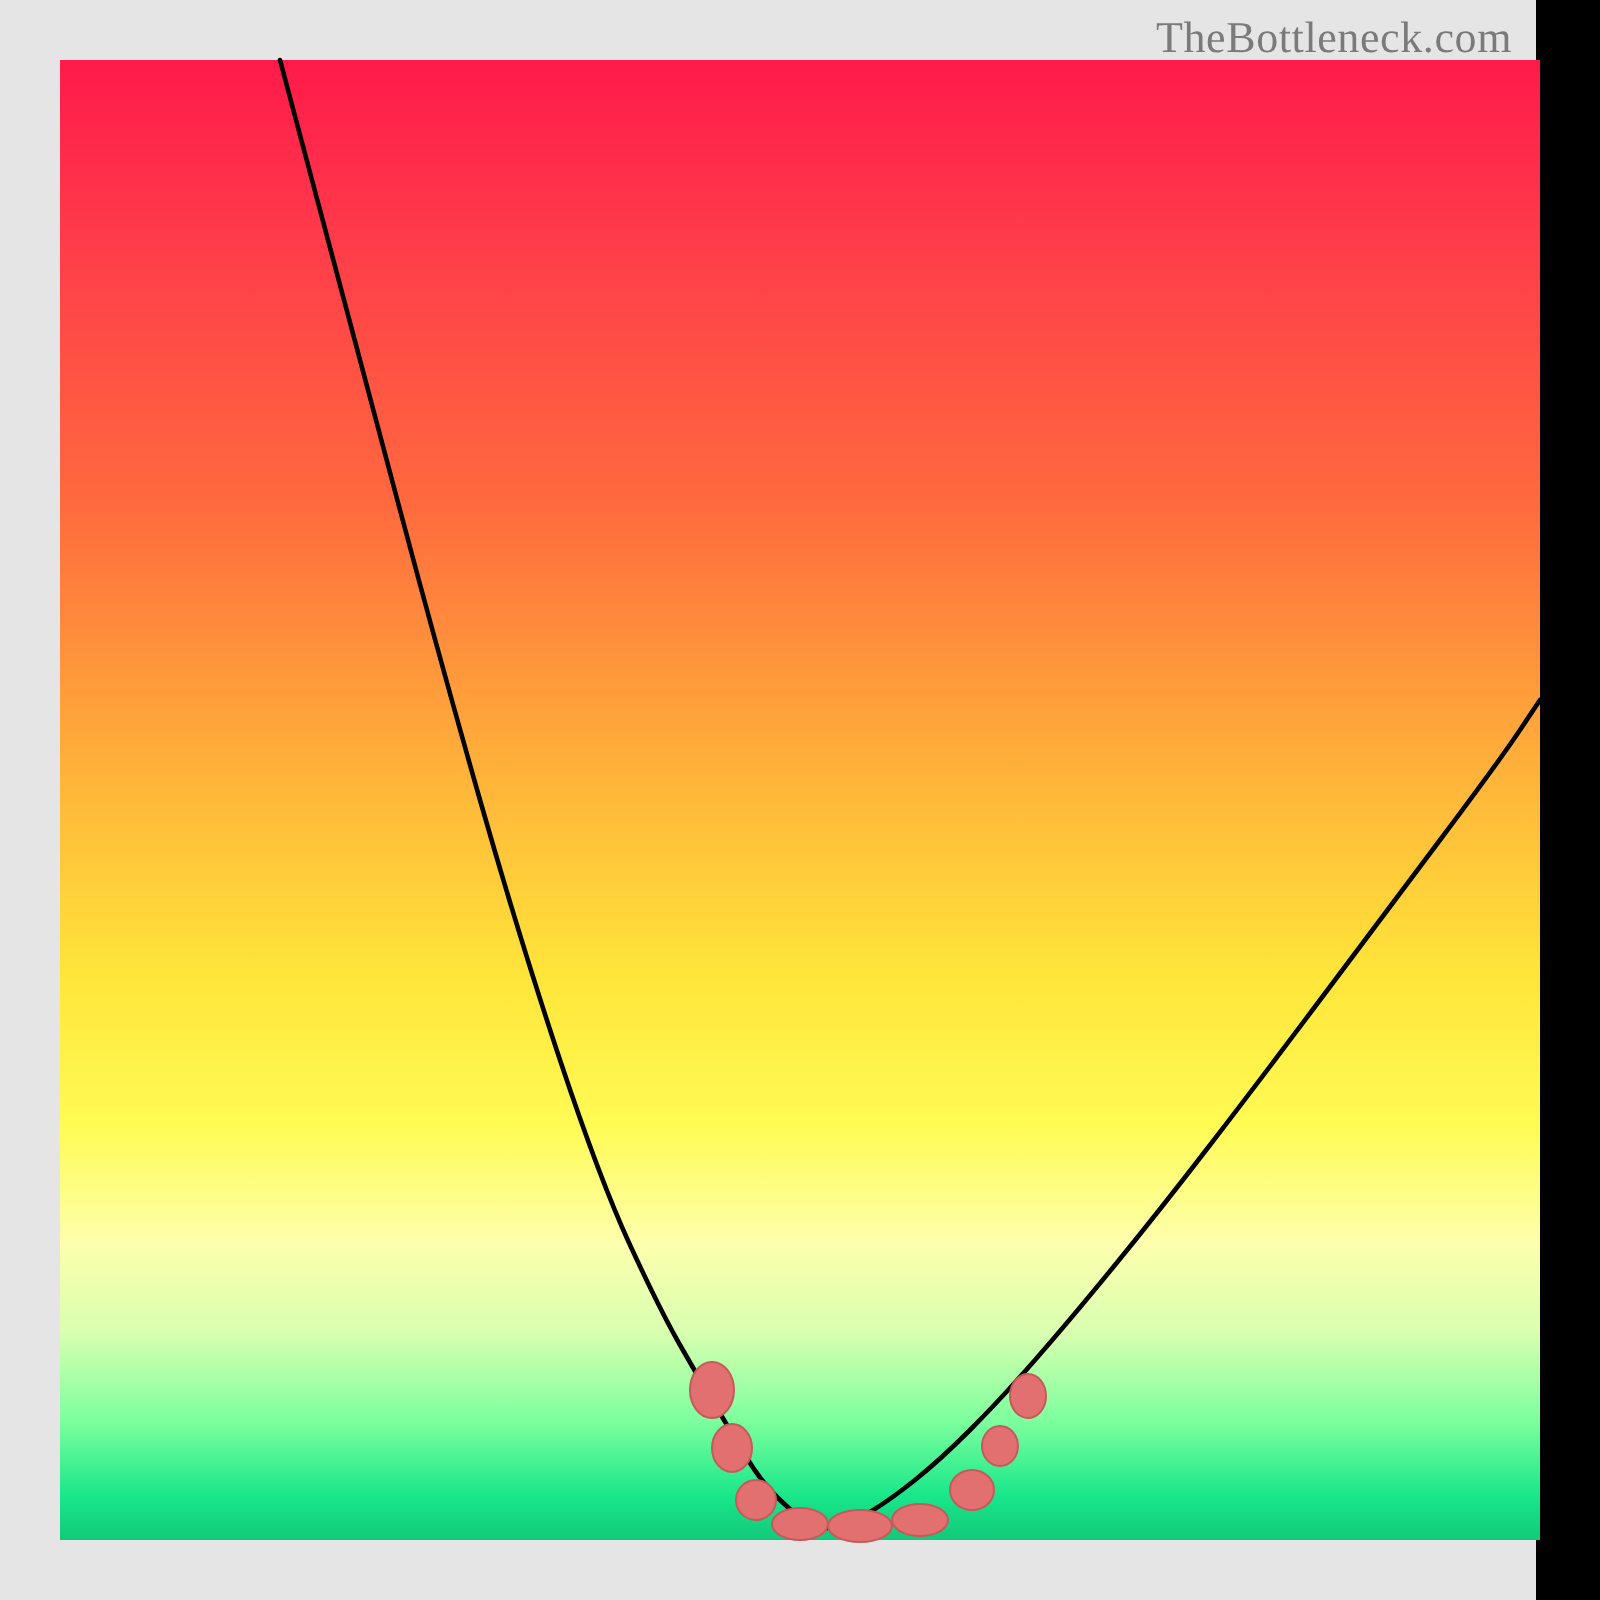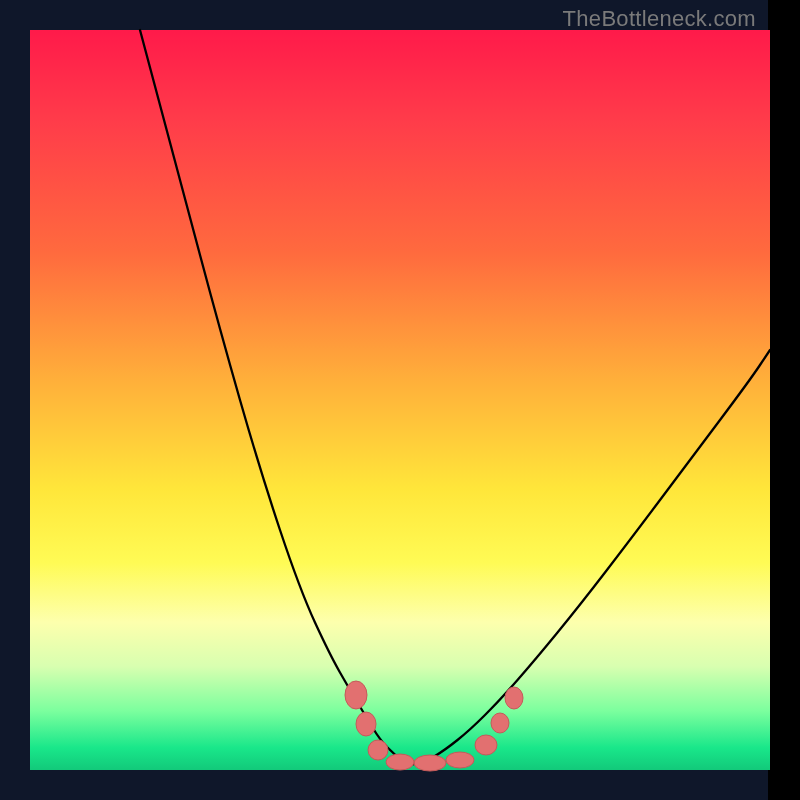--- a/index.html
+++ b/index.html
@@ -8,21 +8,22 @@
     width: 800px;
     height: 800px;
     overflow: hidden;
     background: #000;
     font-family: Arial, Helvetica, sans-serif;
   }
   .frame {
     position: relative;
     width: 768px;
     height: 800px;
-    background: #0f172a;
+    background: #e5e5e5;
+    font-family: Liberation Serif, serif;
   }
   .plot-area {
     position: absolute;
     left: 30px;
     top: 30px;
     width: 740px;
     height: 740px;
     background: linear-gradient(
       to bottom,
       #ff1a4a 0%,

